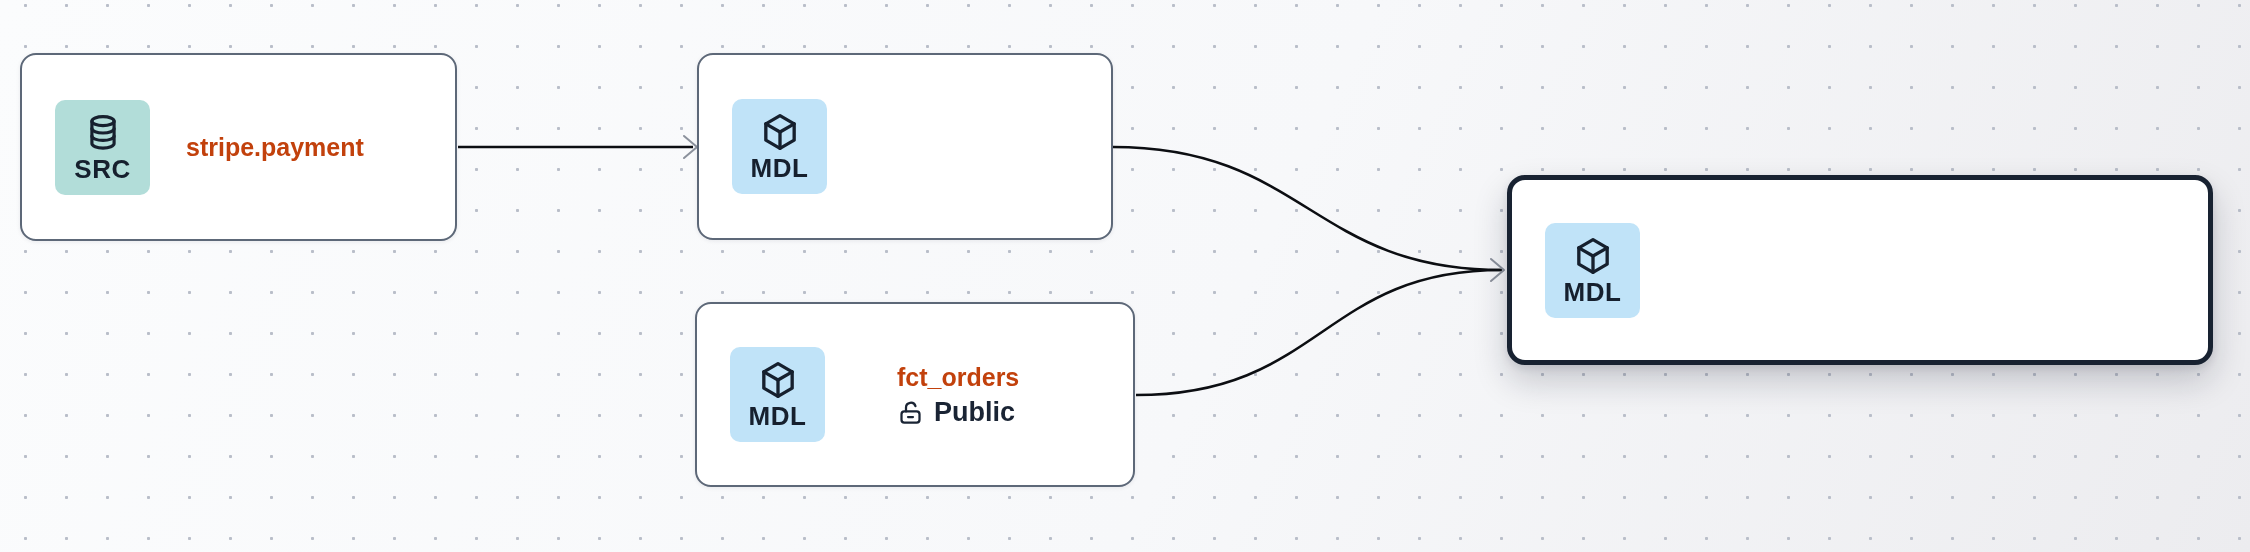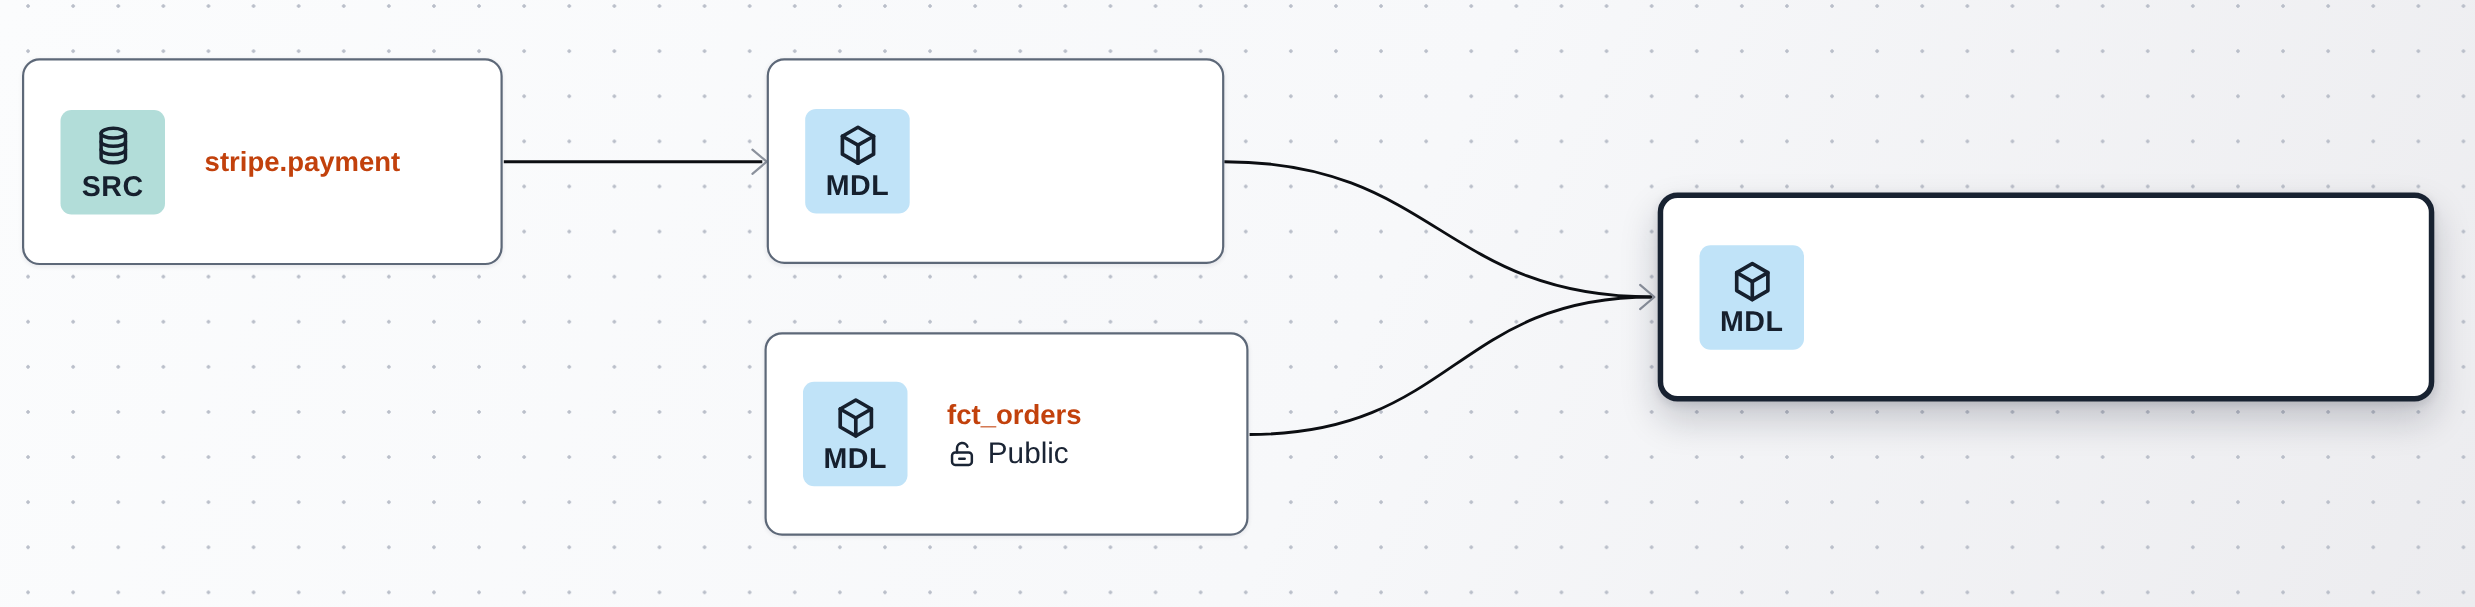--- a/index.html
+++ b/index.html
@@ -32,23 +32,23 @@
     border-width:5px;border-radius:18px;
     box-shadow:0 16px 34px rgba(15,22,38,0.20),0 3px 8px rgba(15,22,38,0.10);
   }
   .badge{
     width:95px;height:95px;border-radius:10px;flex:0 0 auto;
     display:flex;flex-direction:column;align-items:center;justify-content:center;
     gap:3px;color:#16202e;
   }
   .badge-label{font-size:26px;font-weight:600;letter-spacing:0.5px;line-height:1;}
   .node-label{font-size:25px;font-weight:600;color:#c2410c;white-space:nowrap;}
-  .text-col{display:flex;flex-direction:column;gap:7px;}
+  .text-col{display:flex;flex-direction:column;gap:7px;margin-left:36px;}
   .access-row{display:flex;align-items:center;gap:10px;color:#1a2434;}
-  .access-label{font-size:27px;font-weight:400;line-height:1;}
+  .access-label{font-size:27px;font-weight:700;line-height:1;}
   .icon{display:block;}
 </style>
 </head>
 <body>
 
 <div class="canvas">
 
   <svg class="edges" width="2250" height="552" viewBox="0 0 2250 552">
     <path d="M458,147 H693" fill="none" stroke-width="2.6" stroke="#0c0e12"></path>
     <polyline points="684,136 697,147 684,158" fill="none" stroke-width="2" stroke-linecap="round" stroke-linejoin="round" stroke="#8b919c"></polyline>

